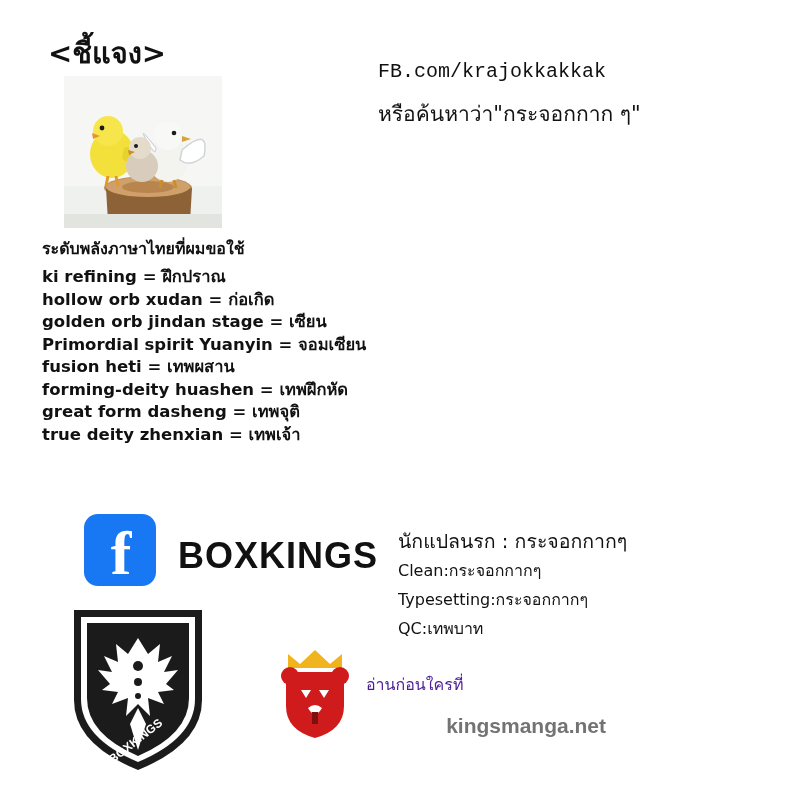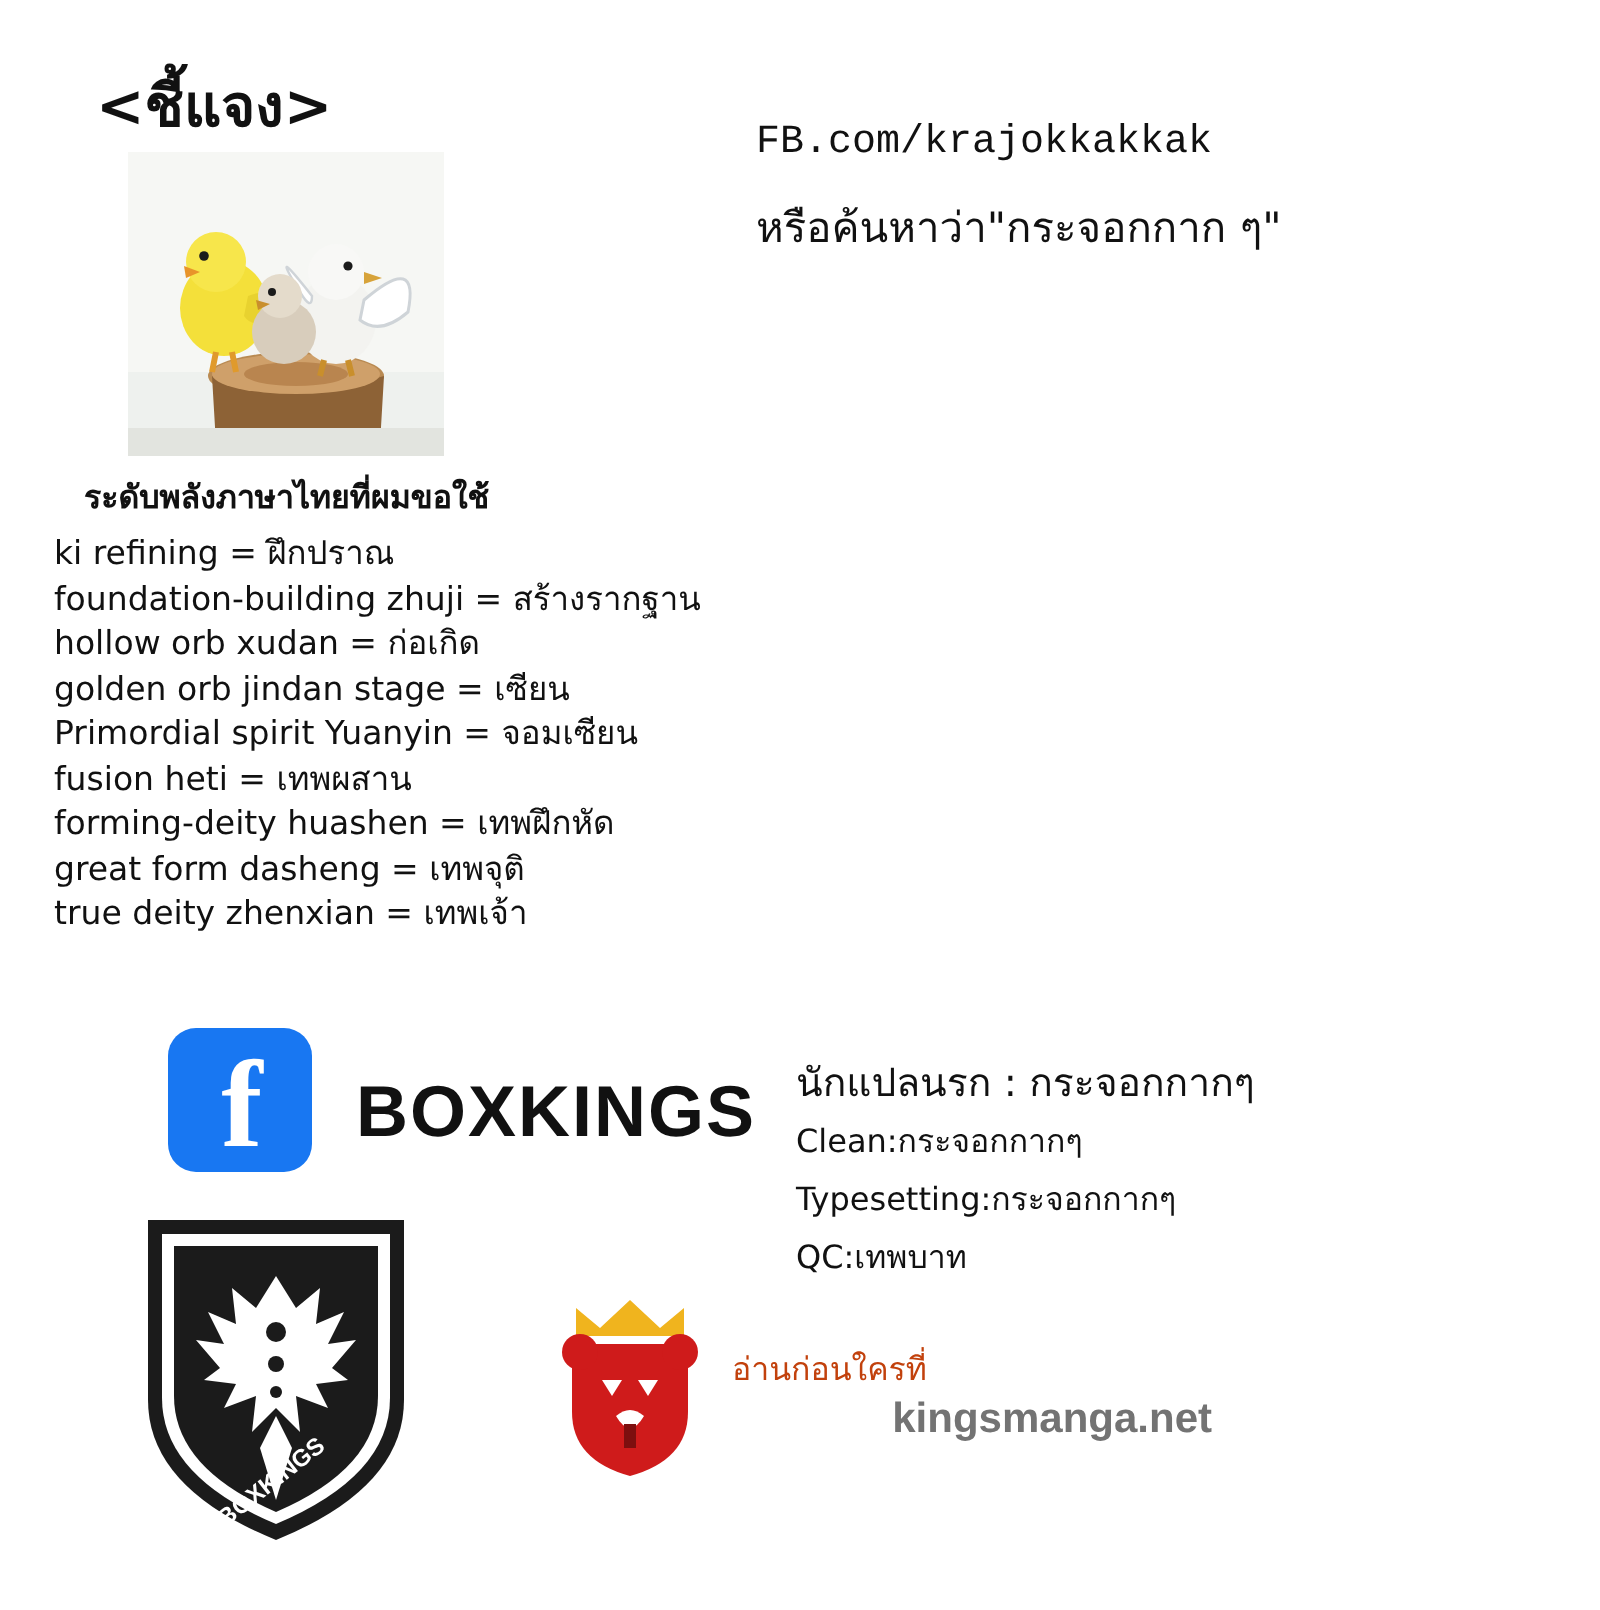--- a/index.html
+++ b/index.html
@@ -61,23 +61,24 @@
   .glossary-heading {
     position: absolute;
     left: 42px;
     top: 236px;
     font-size: 16px;
     font-weight: 600;
     white-space: nowrap;
   }
   .glossary-list {
     position: absolute;
-    left: 27px;
+    left: 42px;
     top: 266px;
     width: 480px;
+    font-weight: bold;
   }
   .glossary-list .row {
     font-size: 16.5px;
     line-height: 22.5px;
     white-space: nowrap;
   }
 
   
   .credits {
     position: absolute;
@@ -144,23 +145,23 @@
     height: 96px;
   }
   .km-text {
     position: absolute;
     left: 366px;
     top: 672px;
     width: 240px;
   }
   .km-thai {
     font-size: 16px;
-    color: #c2410c;
-    white-space: nowrap;
-    margin-bottom: 1px;
+    color: #4c1d95;
+    white-space: nowrap;
+    margin-bottom: 17px;
   }
   .km-site {
     font-family: "Liberation Sans", sans-serif;
     font-weight: bold;
     font-size: 21px;
     color: #737373;
     white-space: nowrap;
     text-align: right;
   }
 </style>
@@ -205,21 +206,20 @@
 </div>
 
 <div class="contact-block">
   <div class="contact-line1">FB.com/krajokkakkak</div>
   <div class="contact-line3">หรือค้นหาว่า"กระจอกกาก ๆ"</div>
 </div>
 
 <div class="glossary-heading">ระดับพลังภาษาไทยที่ผมขอใช้</div>
 <div class="glossary-list">
   <div class="row">ki refining = ฝึกปราณ</div>
-  <div class="row">foundation-building zhuji = สร้างรากฐาน</div>
   <div class="row">hollow orb xudan = ก่อเกิด</div>
   <div class="row">golden orb jindan stage = เซียน</div>
   <div class="row">Primordial spirit Yuanyin = จอมเซียน</div>
   <div class="row">fusion heti = เทพผสาน</div>
   <div class="row">forming-deity huashen = เทพฝึกหัด</div>
   <div class="row">great form dasheng = เทพจุติ</div>
   <div class="row">true deity zhenxian = เทพเจ้า</div>
 </div>
 
 <div class="credits">

